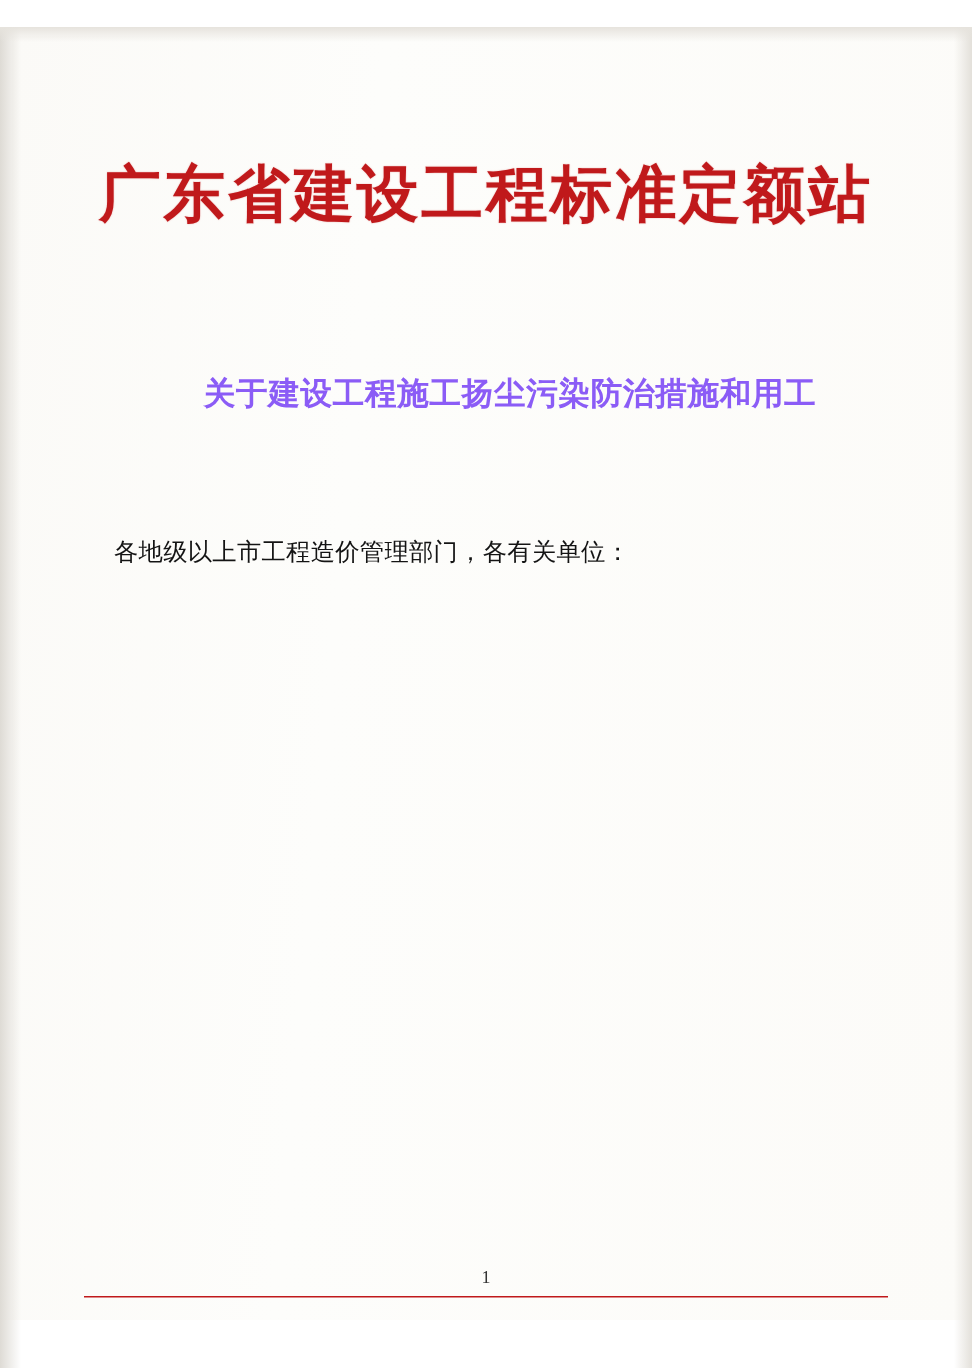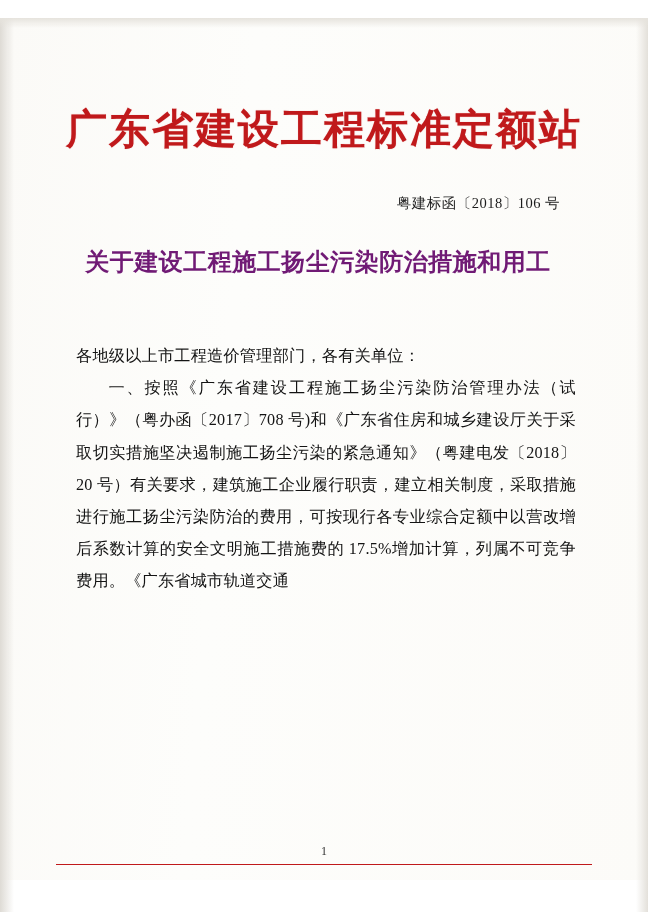--- a/index.html
+++ b/index.html
@@ -49,37 +49,37 @@
   .doc-number {
     position: absolute;
     right: 88px;
     top: 176px;
     font-size: 14.5px;
     color: #1b1b1b;
     letter-spacing: 0.5px;
   }
   .doc-title {
     position: absolute;
-    left: 66px;
+    left: 88px;
     top: 228px;
     width: 504px;
     text-align: center;
     font-weight: bold;
-    font-size: 24px;
+    font-size: 21px;
     line-height: 32px;
-    color: #701a75;
+    color: #8b5cf6;
     letter-spacing: 0.5px;
   }
   .doc-title .line2 {
     display: block;
   }
   .body-text {
     position: absolute;
     left: 76px;
-    top: 322px;
+    top: 334px;
     width: 500px;
     font-size: 16.2px;
     line-height: 32.2px;
     color: #141414;
     text-align: justify;
     letter-spacing: 0.2px;
   }
   .body-text p {
     margin: 0;
   }
@@ -142,29 +142,27 @@
 </head>
 <body>
 
 <div class="page">
   <div class="paper"></div>
 
   <div class="doc-head">
     <div class="org">广东省建设工程标准定额站</div>
   </div>
 
-  <div class="doc-number">粤建标函〔2018〕106 号</div>
 
   <div class="doc-title">
     <span>关于建设工程施工扬尘污染防治措施和用工</span>
   </div>
 
   <div class="body-text">
     <p>各地级以上市工程造价管理部门，各有关单位：</p>
-    <p class="indent">一、按照《广东省建设工程施工扬尘污染防治管理办法（试行）》（粤办函〔2017〕708 号)和《广东省住房和城乡建设厅关于采取切实措施坚决遏制施工扬尘污染的紧急通知》（粤建电发〔2018〕20 号）有关要求，建筑施工企业履行职责，建立相关制度，采取措施进行施工扬尘污染防治的费用，可按现行各专业综合定额中以营改增后系数计算的安全文明施工措施费的 17.5%增加计算，列属不可竞争费用。《广东省城市轨道交通</p>
   </div>
 
   <div class="page-number">1</div>
   <div class="footer-rule"></div>
 
   <div class="qr-bar">
     
   </div>
 
   <div class="scan-shadow-left"></div>

